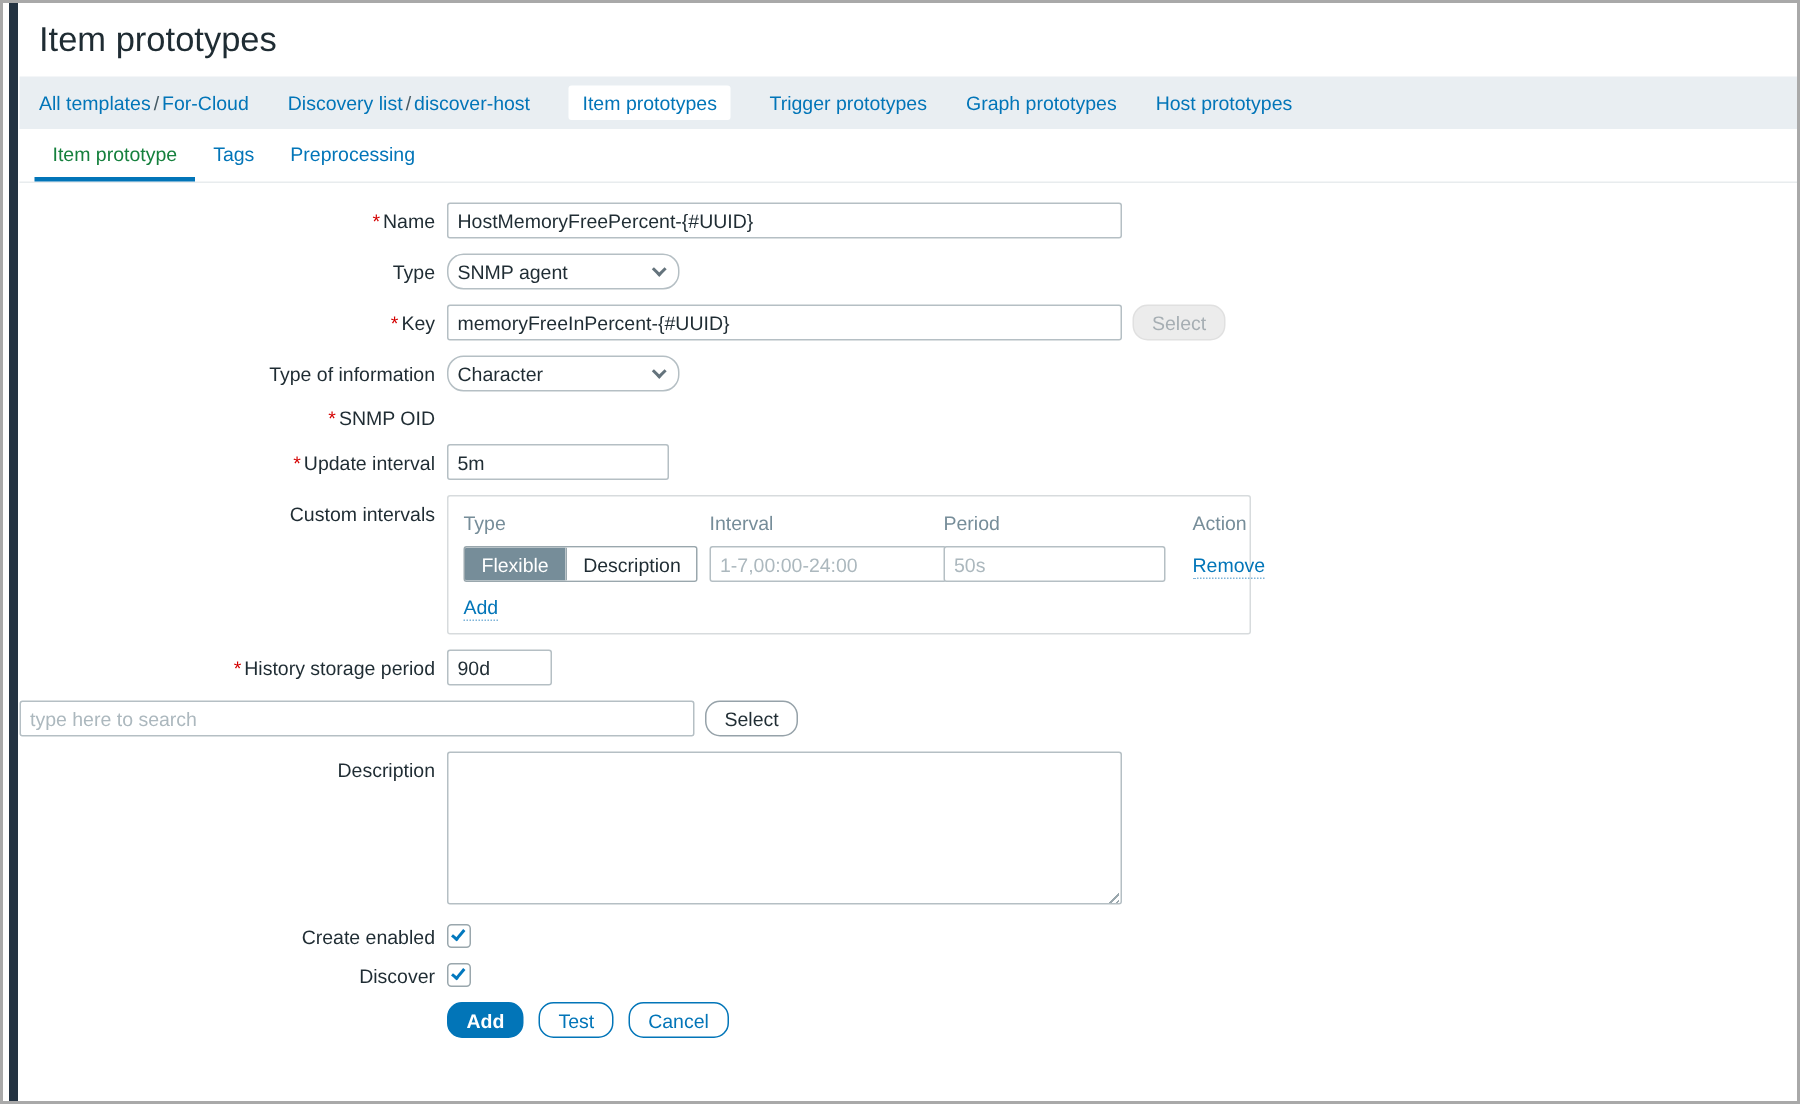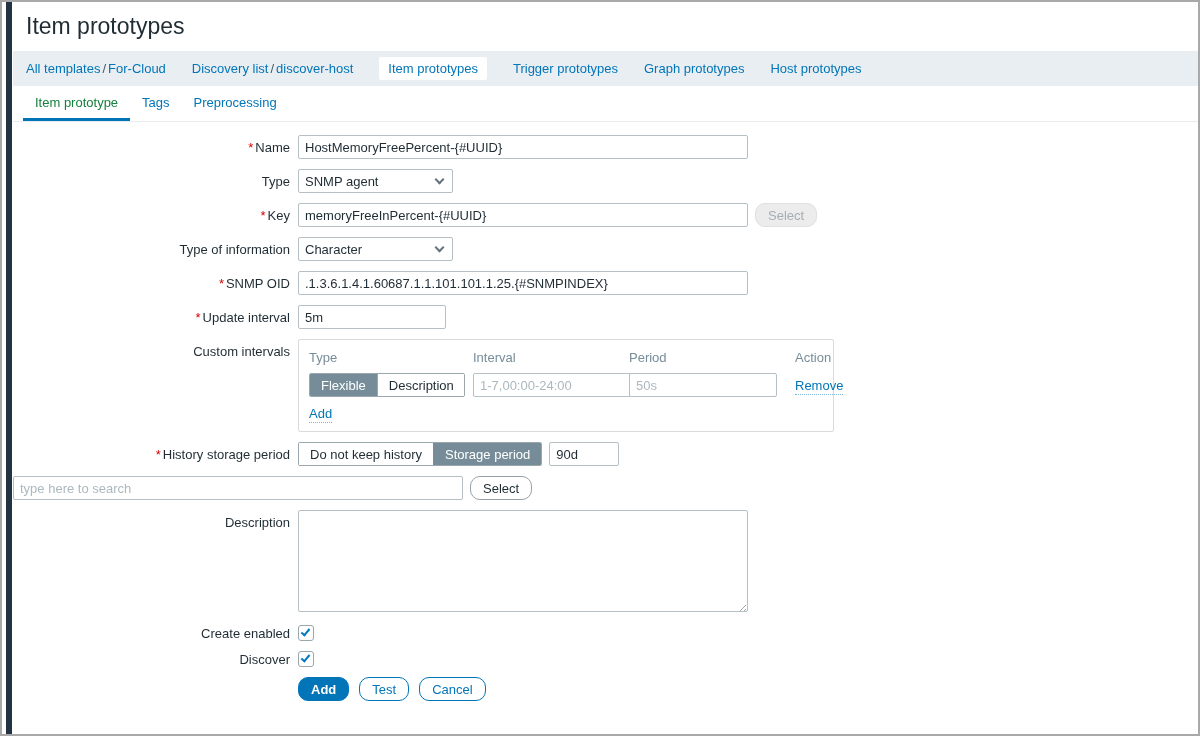--- a/index.html
+++ b/index.html
@@ -74,21 +74,21 @@
     padding: 0 6px; font: 13px "Liberation Sans", sans-serif;
     color: #1f2c33; background: #fff; outline: none;
   }
   input.text::placeholder { color: #acb8be; opacity: 1; }
   .w-wide { width: 450px; }
   .w-md   { width: 148px; }
   .w-sm   { width: 70px; }
 
   .select {
     width: 155px; height: 24px;
-    border: 1px solid #b5bfc4; border-radius: 2px;
+    border: 1px solid #b5bfc4; border-radius: 11px;
     display: flex; align-items: center; justify-content: space-between;
     padding: 0 9px 0 6px; background: #fff; cursor: pointer;
   }
   .chevron {
     width: 7px; height: 7px; margin-top: -4px;
     border-right: 2px solid #64737c; border-bottom: 2px solid #64737c;
     transform: rotate(45deg);
   }
 
   .btn {
@@ -217,23 +217,20 @@
             <span>Character</span>
             <span class="chevron"></span>
           </div>
         </div>
       </div>
 
       <div class="row">
         <div class="flabel">
           <span class="req">*</span><span>SNMP OID</span>
         </div>
-        <div class="field">
-          <input class="text w-wide" value=".1.3.6.1.4.1.60687.1.1.101.101.1.25.{#SNMPINDEX}" style="">
-        </div>
       </div>
 
       <div class="row">
         <div class="flabel">
           <span class="req">*</span><span>Update interval</span>
         </div>
         <div class="field">
           <input class="text w-md" value="5m" style="">
         </div>
       </div>
@@ -259,24 +256,20 @@
             <a class="link add-link"><span class="link-dotted">Add</span></a>
           </div>
         </div>
       </div>
 
       <div class="row">
         <div class="flabel">
           <span class="req">*</span><span>History storage period</span>
         </div>
         <div class="field">
-          <div class="seg-group">
-            <span class="seg">Do not keep history</span>
-            <span class="seg active">Storage period</span>
-          </div>
           <input class="text w-sm" value="90d" style="">
         </div>
       </div>
 
       <div class="row">
         <div class="field">
           <input class="text w-wide" placeholder="type here to search" style="">
           <button class="btn btn-neutral">Select</button>
         </div>
       </div>

